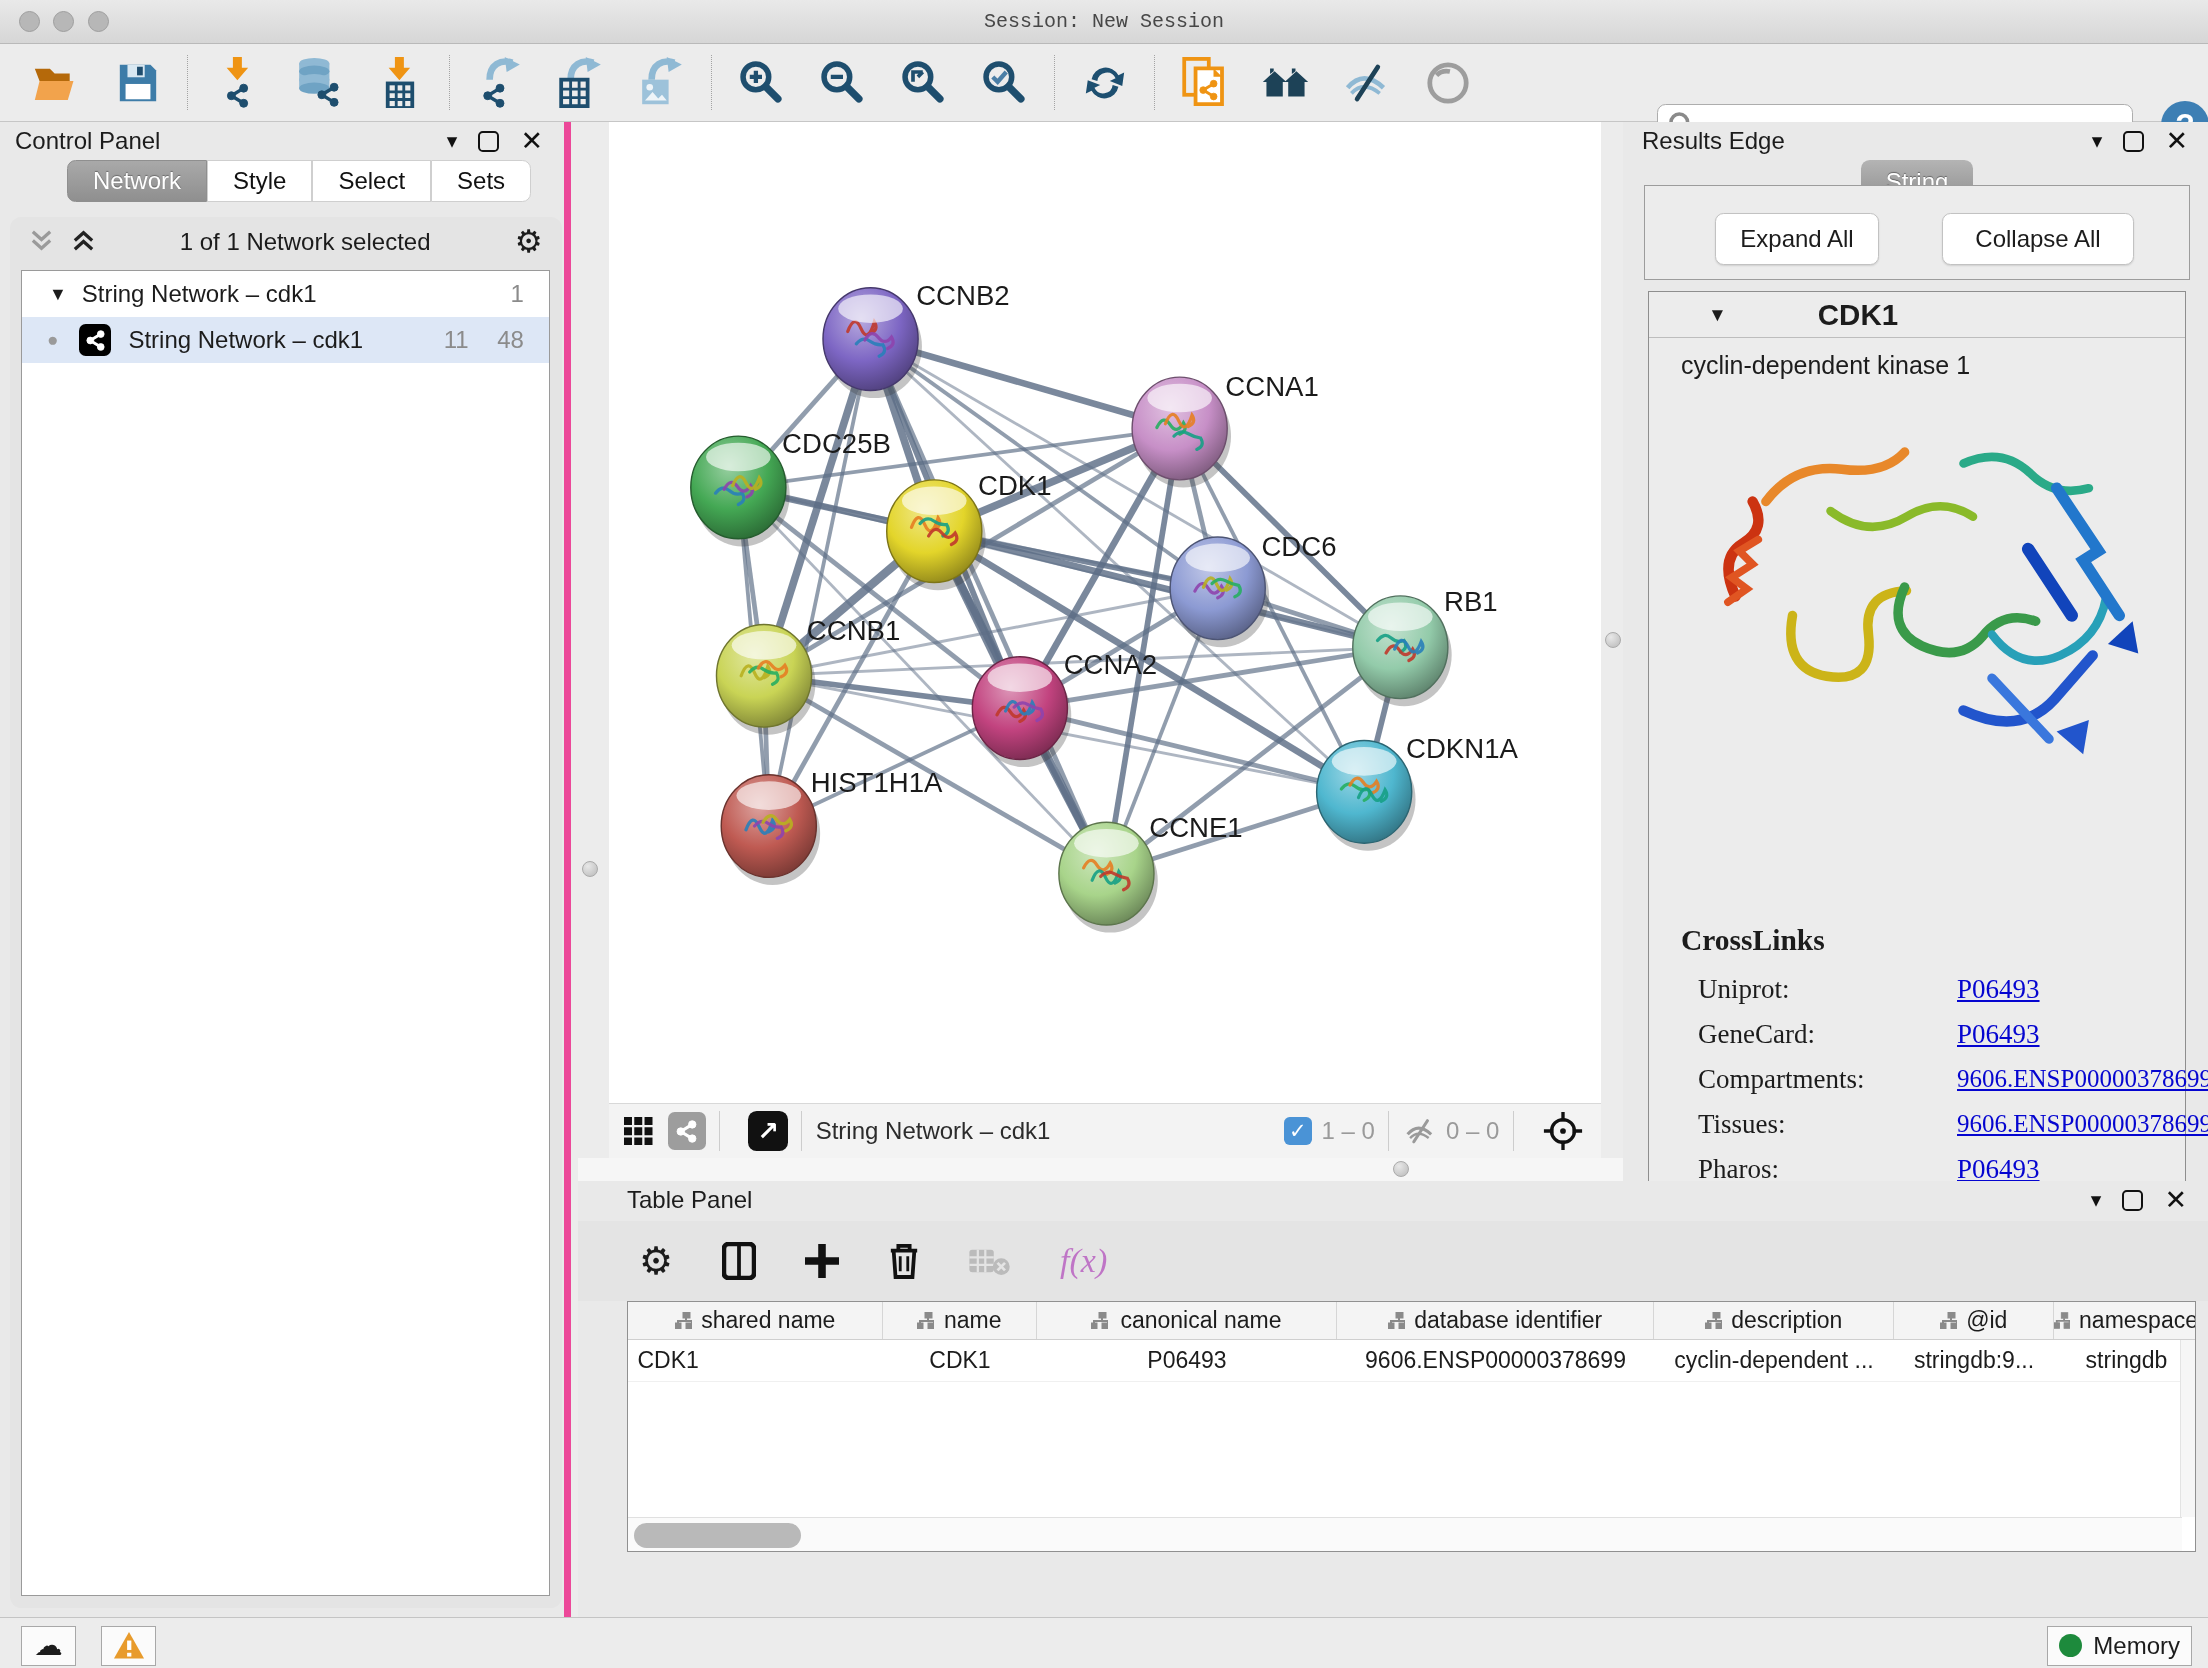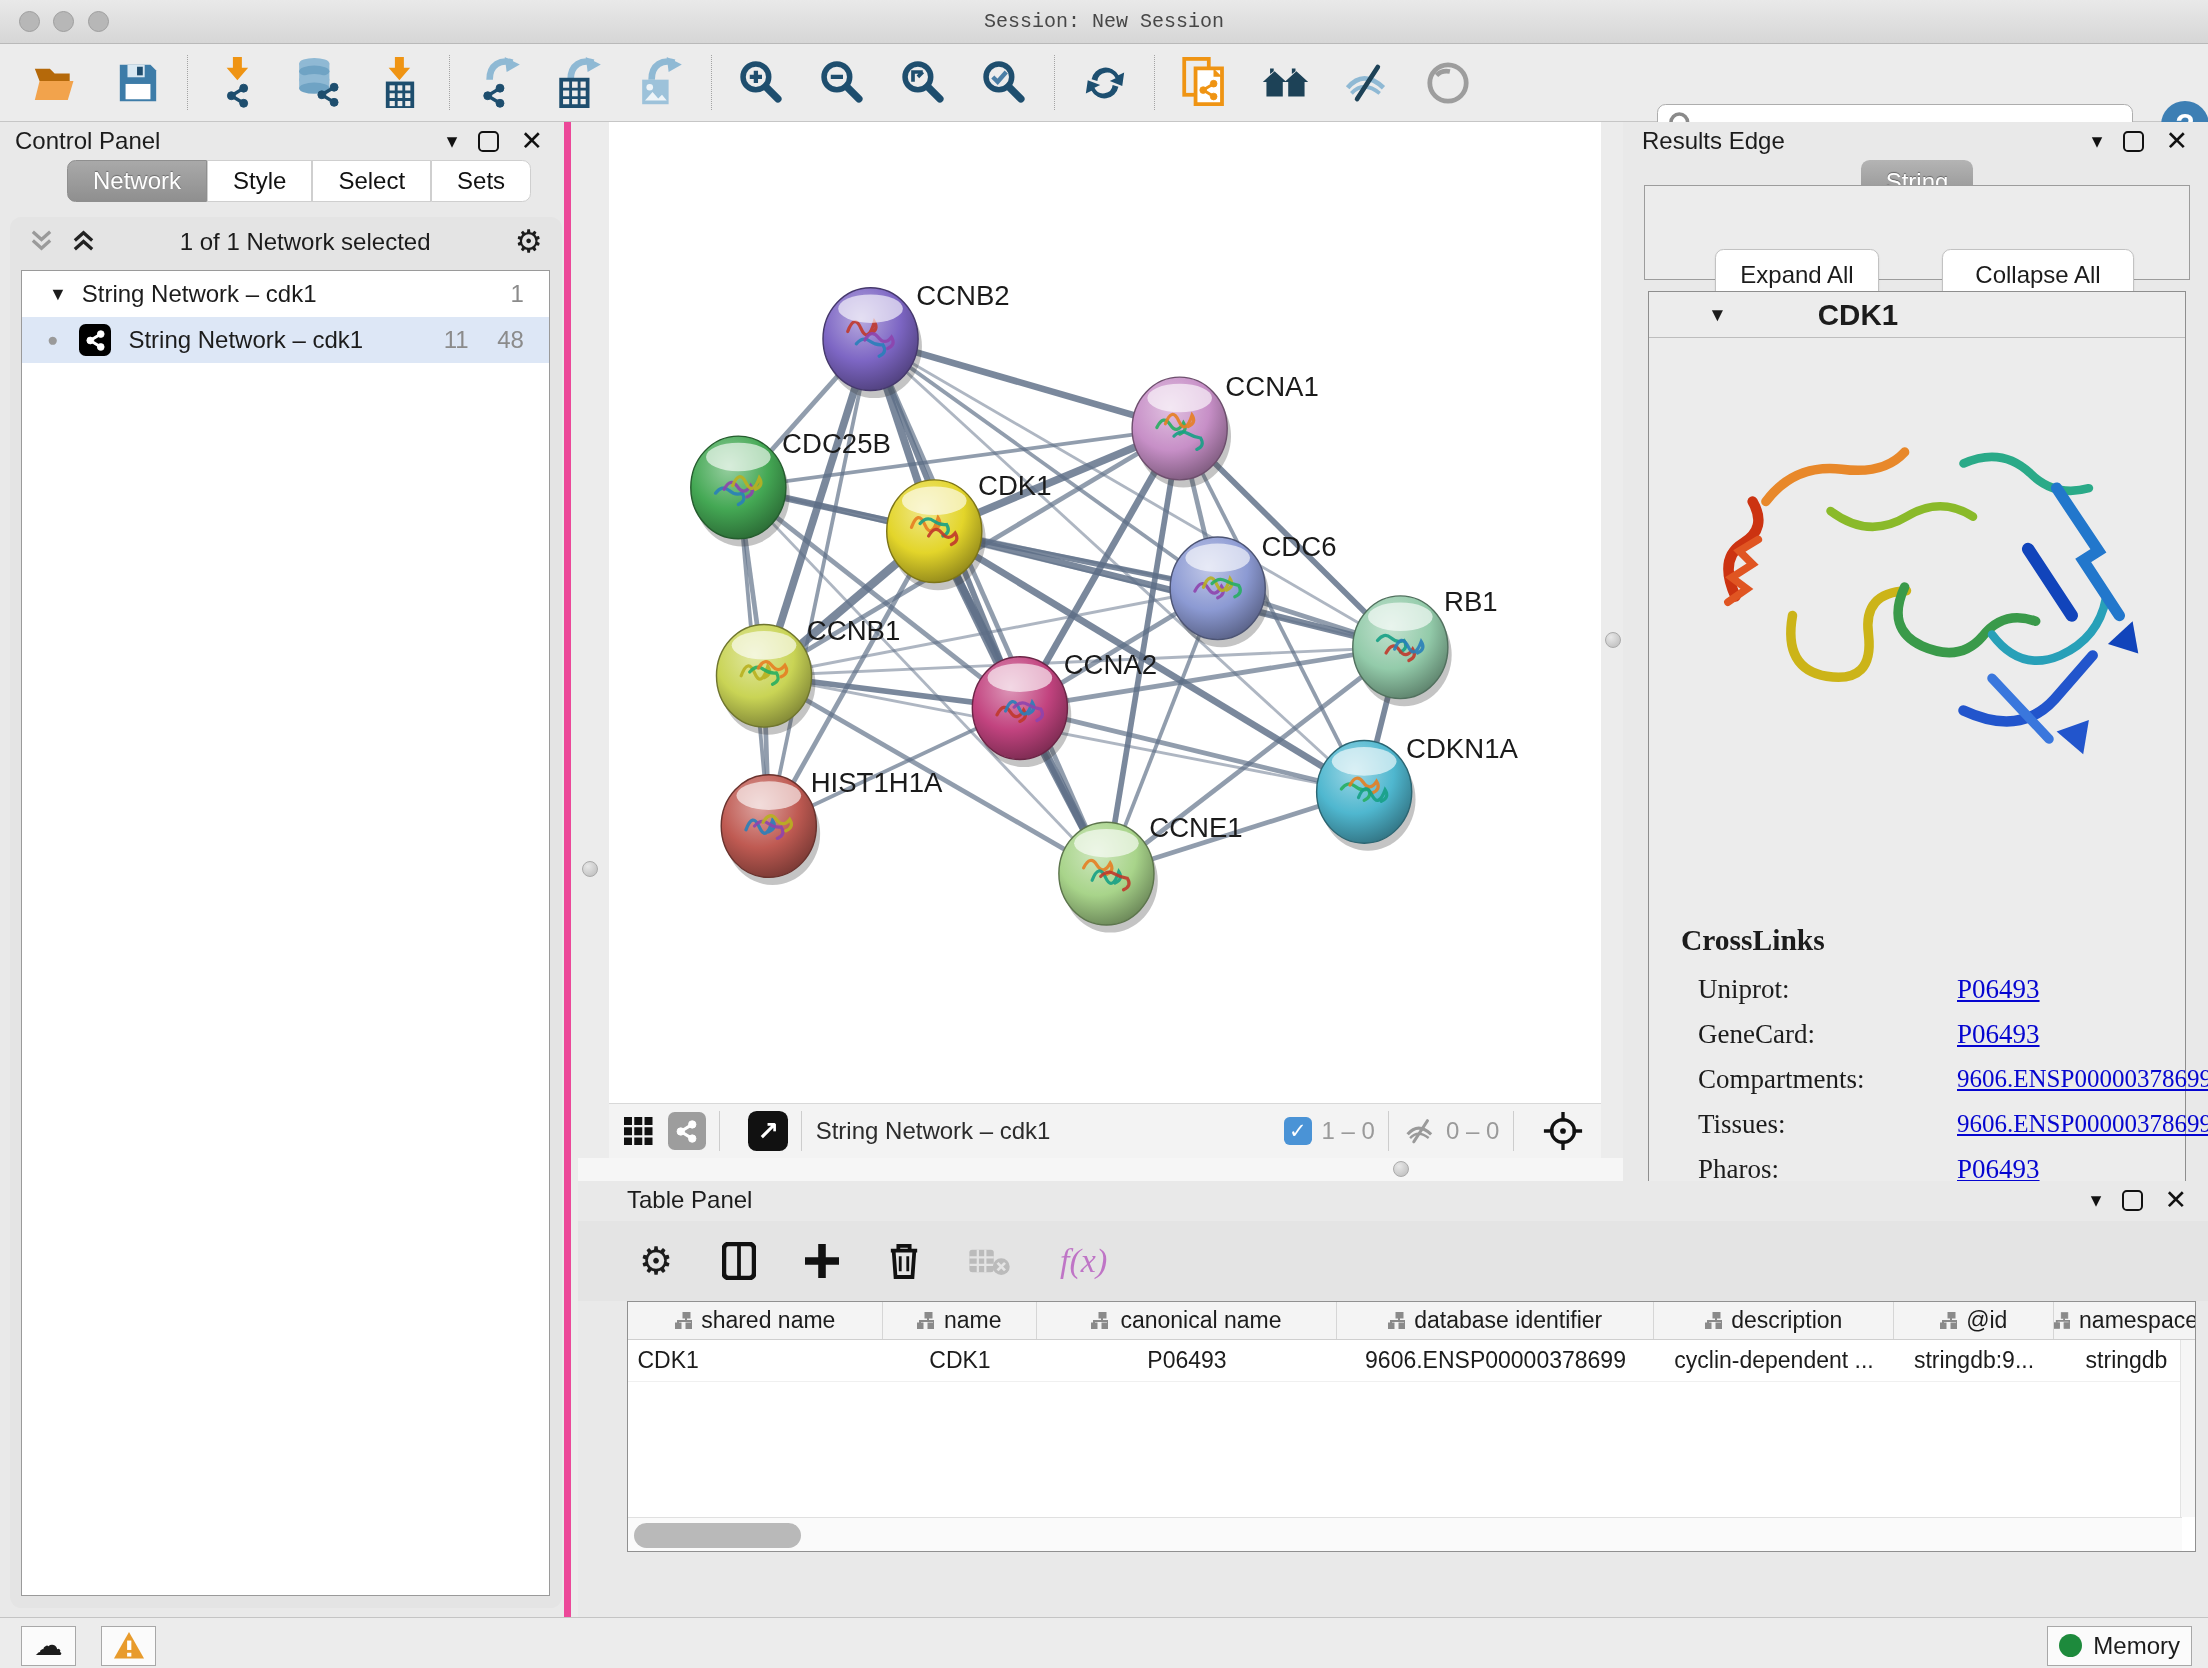--- a/index.html
+++ b/index.html
@@ -73,21 +73,21 @@
     display:flex; align-items:center; justify-content:center; }
   .cnt-gray { color:#9a9a9a; font-size:24px; margin-left:9.5px; }
 
   
   .results-panel { left:1623px; top:122px; width:586px; height:1060px; background:#e9e9e9; }
   .string-tab { position:absolute; left:238px; top:38px; width:112px; height:44px; border-radius:8.6px;
     background:linear-gradient(#b4b4b4,#8e8e8e); color:#fff; font-size:24px; text-shadow:0 -1px 1px rgba(0,0,0,.4);
     display:flex; align-items:center; justify-content:center; cursor:pointer; }
   .rp-btnbox { position:absolute; left:21px; top:63px; width:546px; height:95px; background:#ececec; border:1px solid #9c9c9c; }
   .rp-btn { position:absolute; top:27px; height:52px; background:#fff; border:1px solid #c2c2c2; border-radius:8.6px;
-    font-size:24px; display:flex; align-items:center; justify-content:center; cursor:pointer; box-shadow:0 1px 1.9px rgba(0,0,0,.12);margin-top:36px; }
+    font-size:24px; display:flex; align-items:center; justify-content:center; cursor:pointer; box-shadow:0 1px 1.9px rgba(0,0,0,.12); }
   .rp-section { position:absolute; left:25px; top:169px; width:538px; height:936px; background:#ececec; border:1.9px solid #8e8e8e; }
   .rp-generow { height:46px; display:flex; align-items:center; border-bottom:1px solid #bdbdbd; cursor:pointer; }
   .rp-generow .gene { font-size:29.5px; font-weight:bold; margin-left:91px; }
   .rp-desc { font-size:25px; padding:13.3px 0 0 32px; border-bottom:0; }
   .crosslinks { position:absolute; left:32px; top:632px; font-family:"Liberation Serif","DejaVu Serif",serif; }
   .crosslinks h3 { font-size:29.5px; margin-bottom:9.5px; }
   .cl-row { display:flex; font-size:27px; height:45px; align-items:center; }
   .cl-row .lbl { width:276px; padding-left:17px; }
   .cl-row a { color:#0505d0; text-decoration:underline; cursor:pointer; }
 
@@ -666,20 +666,21 @@
     <div class="string-tab">String</div>
     <div class="rp-btnbox">
       <div class="rp-btn" style="left:70px; width:164px">Expand All</div>
       <div class="rp-btn" style="left:297px; width:192px">Collapse All</div>
     </div>
     <div class="rp-section">
       <div class="rp-generow">
         <span style="margin-left:59px; font-size:19px">▼</span>
         <span class="gene">CDK1</span>
       </div>
+      <div class="rp-desc">cyclin-dependent kinase 1</div>
       <svg width="495" height="418" viewBox="0 0 520 440" style="position:absolute; left:28.5px; top:105px">
         <g fill="none" stroke-linecap="round">
           <path d="M60,210 q-18,-40 8,-56 q26,-16 10,-44" stroke="#cc3311" stroke-width="11"></path>
           <path d="M52,216 l20,-14 -16,-12 22,-14 -14,-14 20,-12" stroke="#e05522" stroke-width="8"></path>
           <path d="M92,110 q30,-40 80,-34 q44,6 66,-18" stroke="#e8882a" stroke-width="10"></path>
           <path d="M120,230 q-10,56 36,64 q50,8 44,-44 q-6,-44 40,-46" stroke="#ccb418" stroke-width="10"></path>
           <path d="M160,120 q40,30 80,6 q36,-22 70,0" stroke="#8aba2a" stroke-width="9"></path>
           <path d="M238,200 q-20,44 18,62 q40,18 64,-10 q22,-28 56,-16" stroke="#3a9a4a" stroke-width="10"></path>
           <path d="M300,70 q40,-18 70,10 q26,26 62,16" stroke="#2aaa88" stroke-width="9"></path>
           <path d="M330,250 q30,40 72,22 q40,-18 48,-60" stroke="#28a0b8" stroke-width="9"></path>

